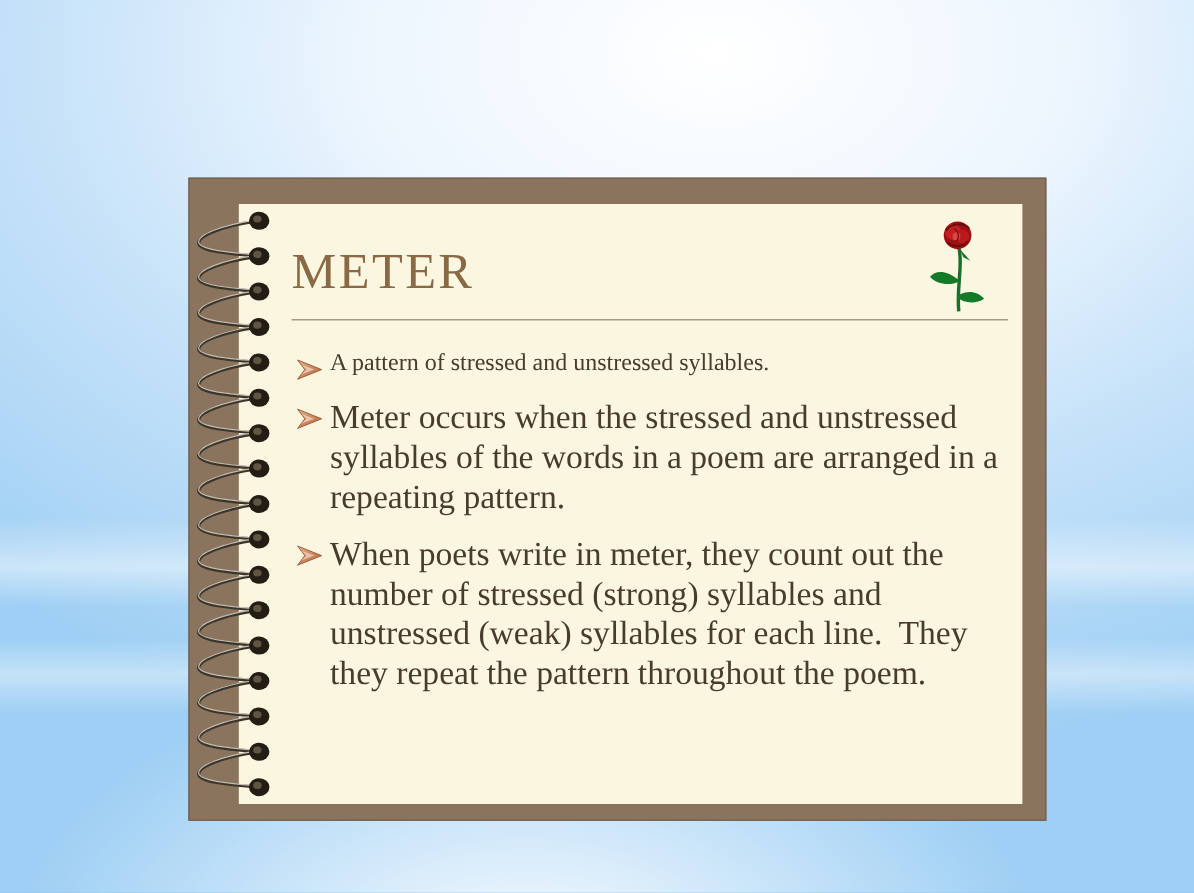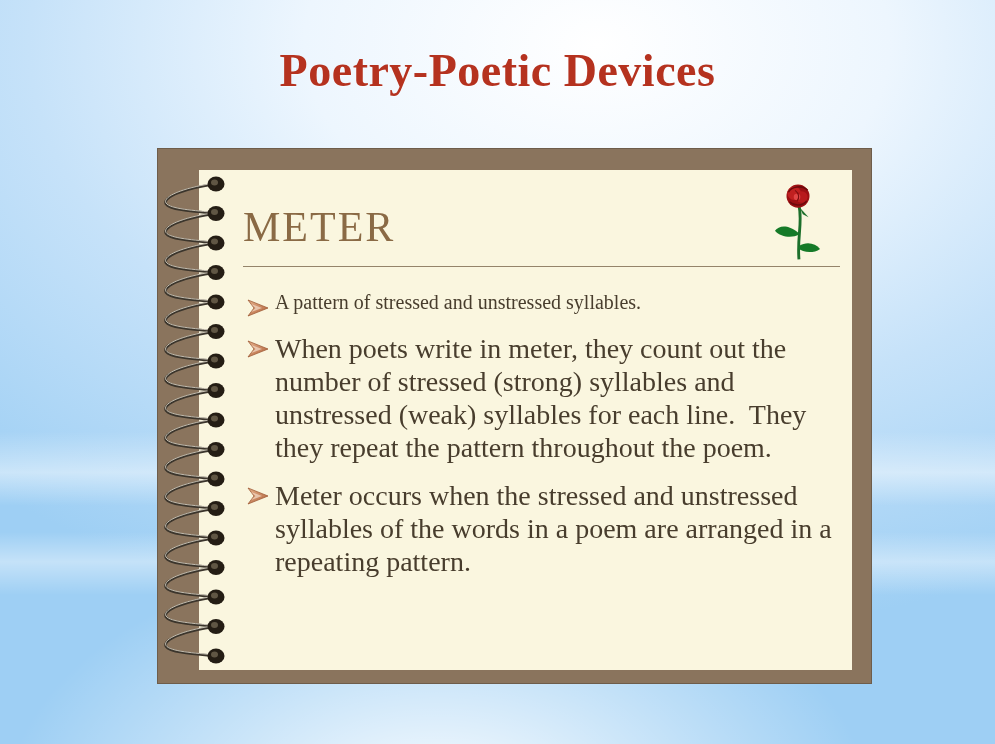--- a/index.html
+++ b/index.html
@@ -95,21 +95,20 @@
     max-width:578px;
     white-space:pre-wrap;
   }
   .bullet-item.first .bullet-text{font-size:20px;}
 </style>
 </head>
 <body>
 
 <div class="stage">
 
-  <h1 class="slide-title">Poetry-Poetic Devices</h1>
 
   <div class="notebook">
 
     <svg id="spiral" class="spiral" viewBox="0 0 80 534" aria-hidden="true">
         <path d="M 58 35 C 28 39, 4 48, 8 55 C 12 61, 36 62.5, 58 64.5" class="wire"></path>
         <path d="M 58 35 C 28 39, 4 48, 8 55 C 12 61, 36 62.5, 58 64.5" class="wire-sheen" transform="translate(0,-1)"></path>
         <path d="M 58 64.5 C 28 68.5, 4 77.5, 8 84.5 C 12 90.5, 36 92, 58 94" class="wire"></path>
         <path d="M 58 64.5 C 28 68.5, 4 77.5, 8 84.5 C 12 90.5, 36 92, 58 94" class="wire-sheen" transform="translate(0,-1)"></path>
         <path d="M 58 94 C 28 98, 4 107, 8 114 C 12 120, 36 121.5, 58 123.5" class="wire"></path>
         <path d="M 58 94 C 28 98, 4 107, 8 114 C 12 120, 36 121.5, 58 123.5" class="wire-sheen" transform="translate(0,-1)"></path>
@@ -211,27 +210,27 @@
             <polygon points="4,5 15,9 4,13 8.5,9" fill="#f6e3d2" opacity="0.65"></polygon>
           </svg>
           <span class="bullet-text">A pattern of stressed and unstressed syllables.</span>
         </li>
 
         <li class="bullet-item">
           <svg class="arrow-icon" viewBox="0 0 22 18" aria-hidden="true">
             <polygon points="1,1 21,9 1,17 7,9" fill="url(#cop1)" stroke="#a05a36" stroke-width="0.8"></polygon>
             <polygon points="4,5 15,9 4,13 8.5,9" fill="#f6e3d2" opacity="0.65"></polygon>
           </svg>
-          <span class="bullet-text">When poets write in meter, they count out the number of stressed (strong) syllables and unstressed (weak) syllables for each line.  They they repeat the pattern throughout the poem.</span>
+          <span class="bullet-text">Meter occurs when the stressed and unstressed syllables of the words in a poem are arranged in a repeating pattern.</span>
         </li>
 
         <li class="bullet-item">
           <svg class="arrow-icon" viewBox="0 0 22 18" aria-hidden="true">
             <polygon points="1,1 21,9 1,17 7,9" fill="url(#cop1)" stroke="#a05a36" stroke-width="0.8"></polygon>
             <polygon points="4,5 15,9 4,13 8.5,9" fill="#f6e3d2" opacity="0.65"></polygon>
           </svg>
-          <span class="bullet-text">Meter occurs when the stressed and unstressed syllables of the words in a poem are arranged in a repeating pattern.</span>
+          <span class="bullet-text">When poets write in meter, they count out the number of stressed (strong) syllables and unstressed (weak) syllables for each line.  They they repeat the pattern throughout the poem.</span>
         </li>
 
       </ul>
     </div>
   </div>
 </div>
 
 </body></html>

